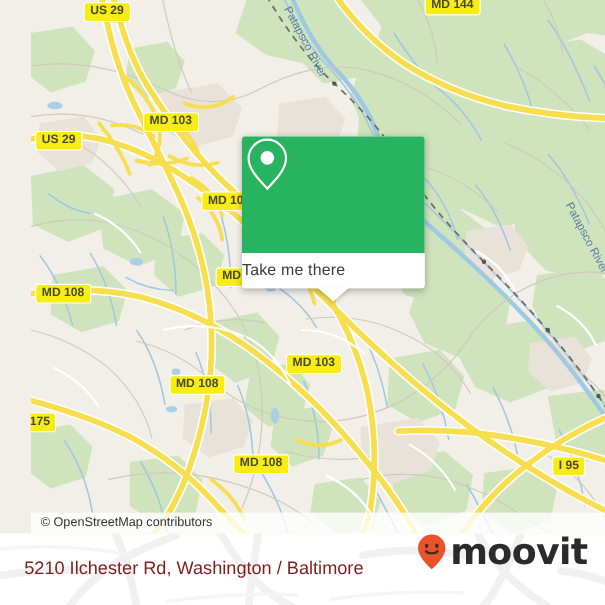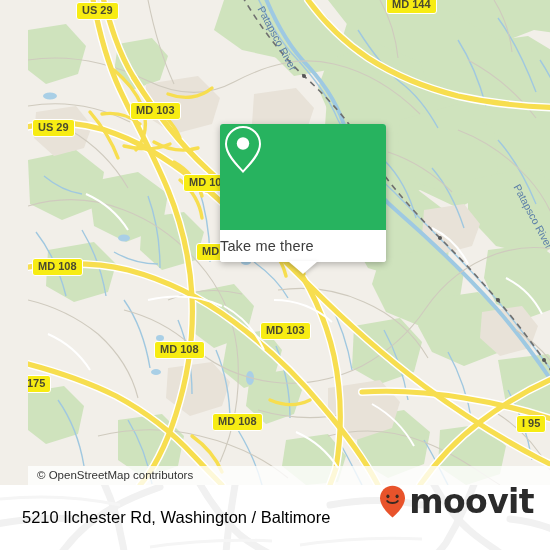--- a/index.html
+++ b/index.html
@@ -49,21 +49,21 @@
   }
 
   
   #footer{
     position:absolute;left:0;top:485px;width:550px;height:65px;
     background:#ffffff;overflow:hidden;
   }
   #footer-bgmap{position:absolute;left:0;top:0;width:550px;height:65px;opacity:1;}
   #addr{
     position:absolute;left:22px;top:0;height:65px;display:flex;align-items:center;
-    font-size:16.5px;color:#000000;white-space:nowrap;
+    font-size:16.5px;color:#7f1d1d;white-space:nowrap;
   }
   #logo{
     position:absolute;right:16px;top:0;height:65px;display:flex;align-items:flex-start;gap:2px;
   }
   #logo-pin{width:27px;height:33px;display:block;}
   #logo-text{
     font-size:33px;font-weight:bold;color:#2b2b2b;letter-spacing:-0.6px;
     line-height:33px;margin-left:1px;font-family:"DejaVu Sans",sans-serif;
   }
 
@@ -294,21 +294,21 @@
     <div class="shield" style="left:358px;top:-4px;">MD 144</div>
     <div class="shield" style="left:102px;top:102px;">MD 103</div>
     <div class="shield" style="left:4px;top:119px;">US 29</div>
     <div class="shield" style="left:155px;top:174px;">MD 103</div>
     <div class="shield" style="left:4px;top:258px;">MD 108</div>
     <div class="shield" style="left:168px;top:243px;">MD 108</div>
     <div class="shield" style="left:232px;top:322px;">MD 103</div>
     <div class="shield" style="left:126px;top:341px;">MD 108</div>
     <div class="shield" style="left:-7px;top:375px;">175</div>
     <div class="shield" style="left:184px;top:413px;">MD 108</div>
-    <div class="shield" style="left:488px;top:415px;">I 95</div>
+    <div class="shield" style="left:474px;top:415px;">I 95</div>
 
     <div class="riverlabel" style="left:238px;top:4px;transform:rotate(62deg);">Patapsco River</div>
     <div class="riverlabel" style="left:494px;top:182px;transform:rotate(62deg);">Patapsco River</div>
 
     <div id="card">
       <div id="card-green">
         <svg id="card-pin" viewBox="0 0 46 50">
           <path d="M23 3 C13.6 3 6 10.6 6 20 C6 31 18 42 23 47.5 C28 42 40 31 40 20 C40 10.6 32.4 3 23 3 Z" fill="none" stroke="#ffffff" stroke-width="2"></path>
           <circle cx="23" cy="19.5" r="6.2" fill="#ffffff"></circle>
         </svg>

